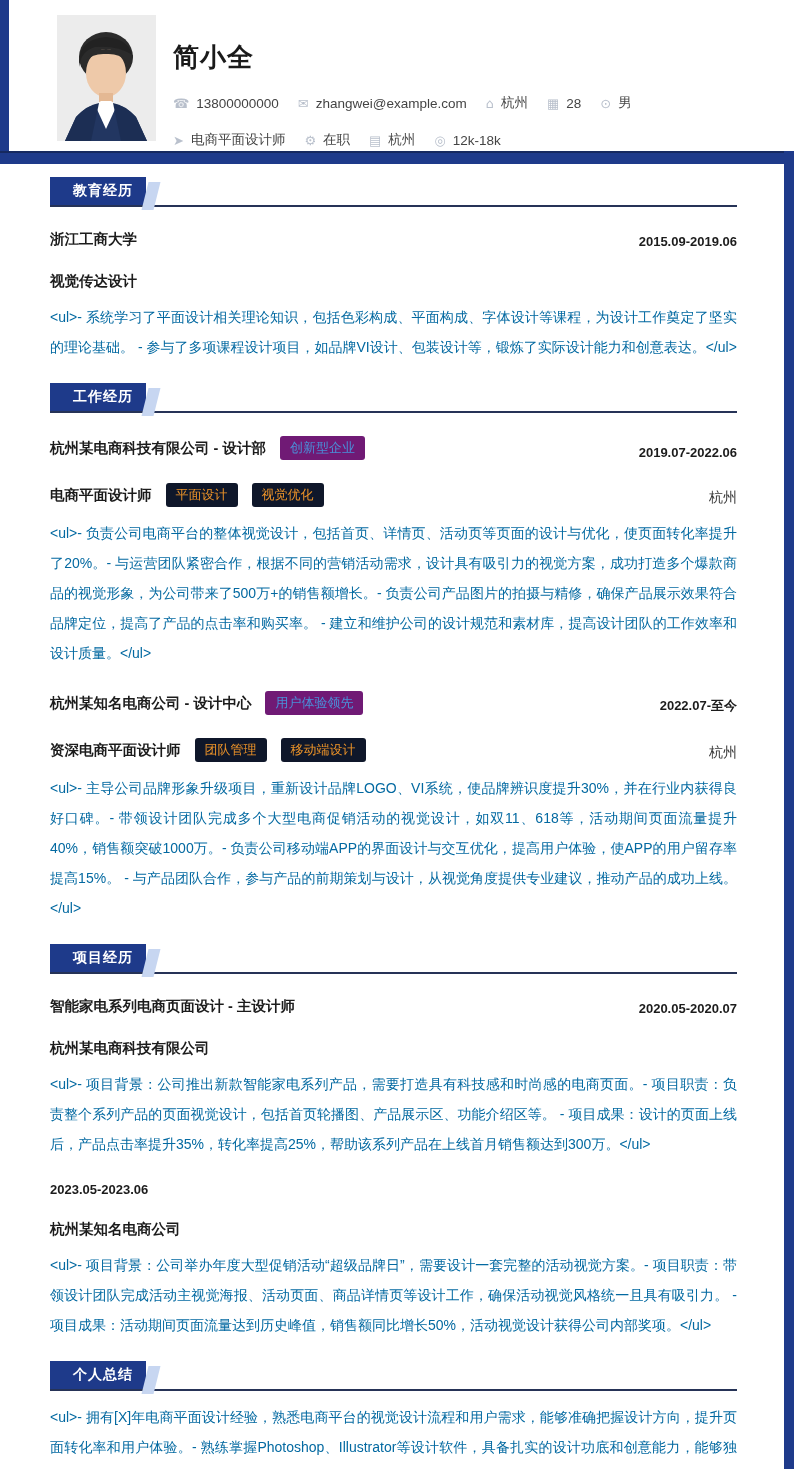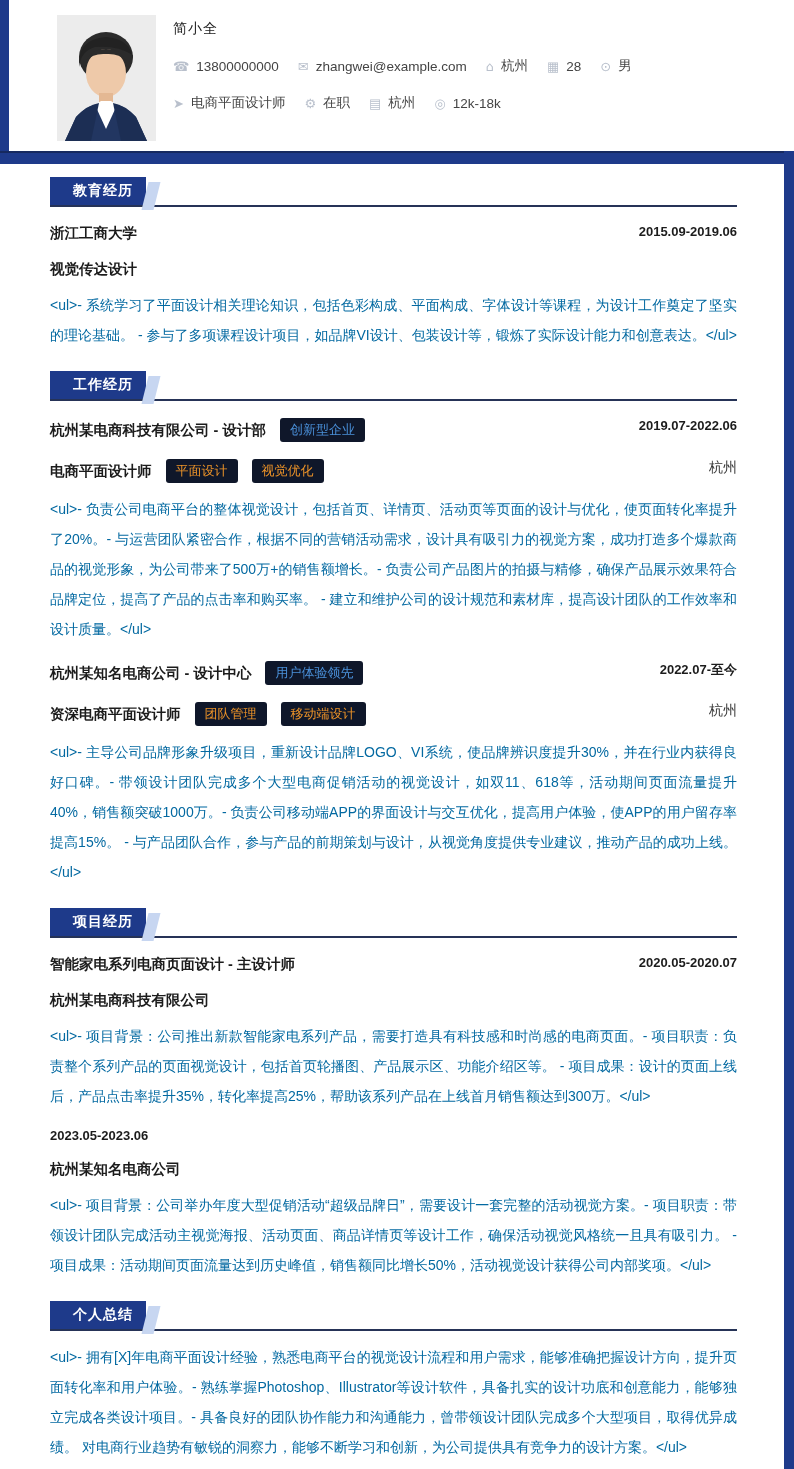--- a/index.html
+++ b/index.html
@@ -10,47 +10,47 @@
   }
   
   .left-strip  { position:absolute; left:0; top:0; width:9px; height:153px; background:#1e3a8a; }
   .top-band    { position:absolute; left:0; top:151px; width:794px; height:13px; background:#1e3a8a; border-top:2px solid #16295f; }
   .right-strip { position:absolute; right:0; top:151px; width:10px; height:1318px; background:#1e3a8a; }
 
   
   .header { display:flex; padding:15px 0 0 57px; height:164px; }
   .photo { width:99px; height:126px; flex:0 0 auto; overflow:hidden; background:#ececec; }
   .hinfo { margin-left:17px; padding-top:5px; }
-  .name { font-size:14px; font-weight:normal; color:#1a1a1a; letter-spacing:1px; }
+  .name { font-size:26px; font-weight:bold; color:#1a1a1a; letter-spacing:1px;margin-top:20px; }
   .crow { display:flex; align-items:center; margin-top:19px; }
   .citem { display:flex; align-items:center; margin-right:19px; font-size:13.5px; color:#444; }
   .cicon { color:#b9c0cc; font-size:13px; margin-right:7px; font-family:"DejaVu Sans",sans-serif; }
 
   
   .content { margin:0 57px 0 50px; width:687px; }
 
   .section { margin-top:21px; }
   .section:first-child { margin-top:13px; }
   .sec-head { border-bottom:2px solid #263357; position:relative; }
   .sec-title {
     display:inline-block; background:#1e3a8a; color:#fff; font-weight:bold;
     font-size:14px; padding:5px 13px 5px 23px; position:relative; letter-spacing:1px;
   }
   .sec-title::after {
     content:""; position:absolute; top:5px; right:-11px; width:12px; height:100%;
     background:#c7d6f1; transform:skewX(-14deg);
   }
 
-  .row { display:flex; justify-content:space-between; align-items:flex-start; margin-top:17px; }
+  .row { display:flex; justify-content:space-between; align-items:flex-end; margin-top:23px; }
   .row-left { display:flex; align-items:center; }
   .btxt { font-weight:bold; font-size:14.5px; color:#1c1c1c; }
   .date { font-weight:bold; font-size:13px; color:#1c1c1c; }
   .loc  { font-size:14px; color:#333; }
   .tag  { font-size:13px; padding:3px 10px; border-radius:3px; margin-left:14px; white-space:nowrap; }
-  .tag-blue   { color:#4a90d9; background:#0f172a; }
+  .tag-blue   { color:#4a90d9; background:#701a75; }
   .tag-orange { color:#ee9428; background:#0f172a; }
   .desc { margin-top:11px; font-size:14px; color:#0369a1; line-height:30px; text-align:justify; }
   .entry + .entry { margin-top:6px; }
 </style>
 </head>
 <body>
 
 <div class="left-strip"></div>
 <div class="top-band"></div>
 <div class="right-strip"></div>

